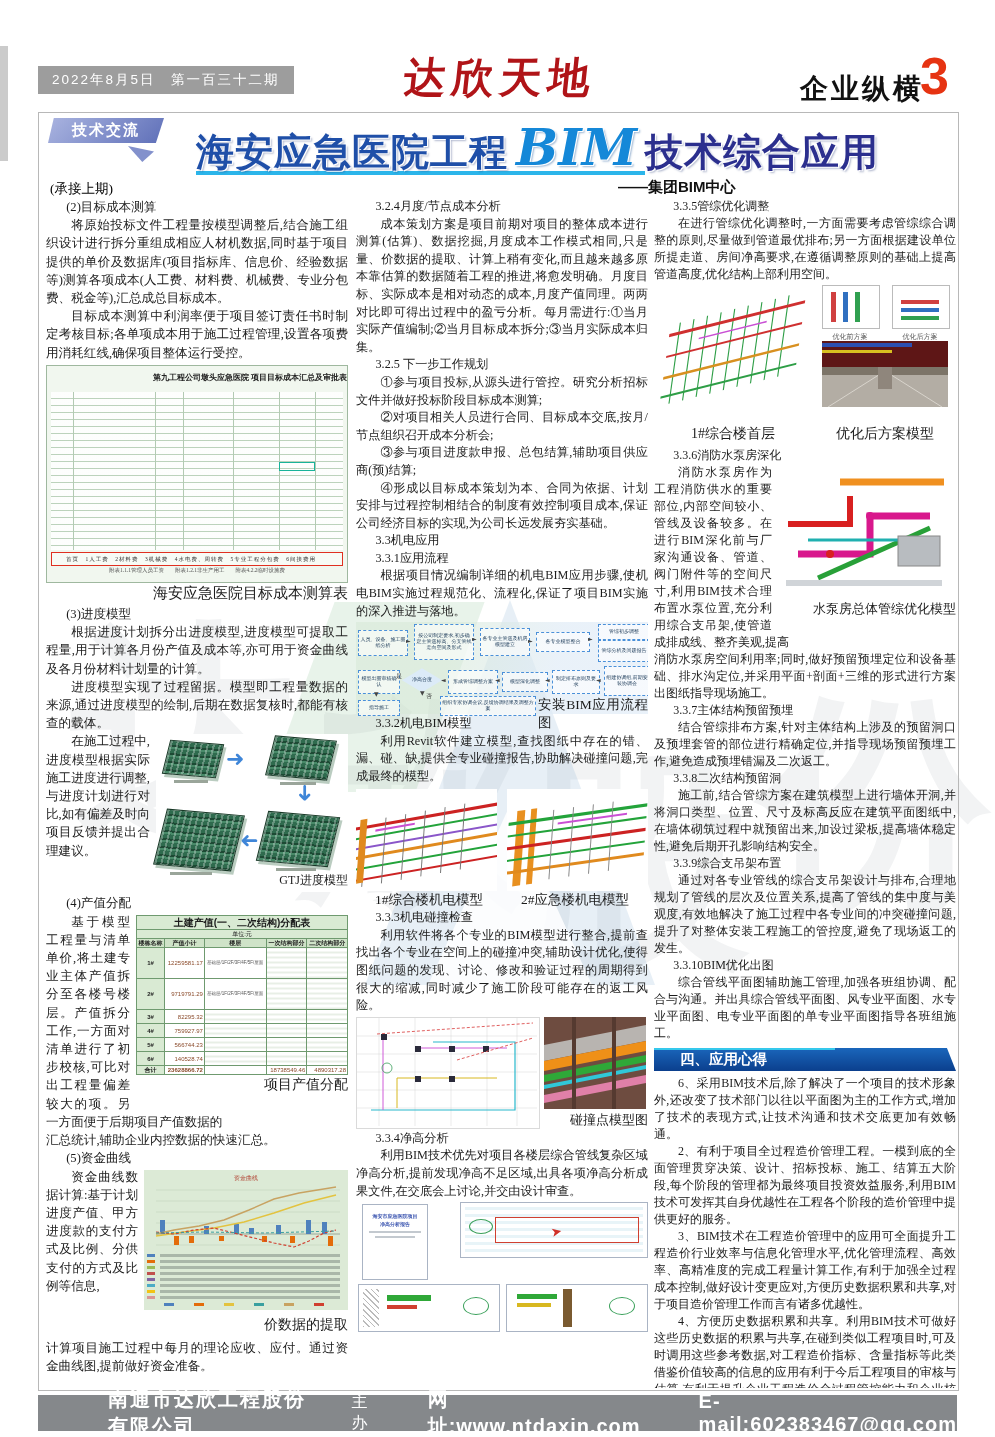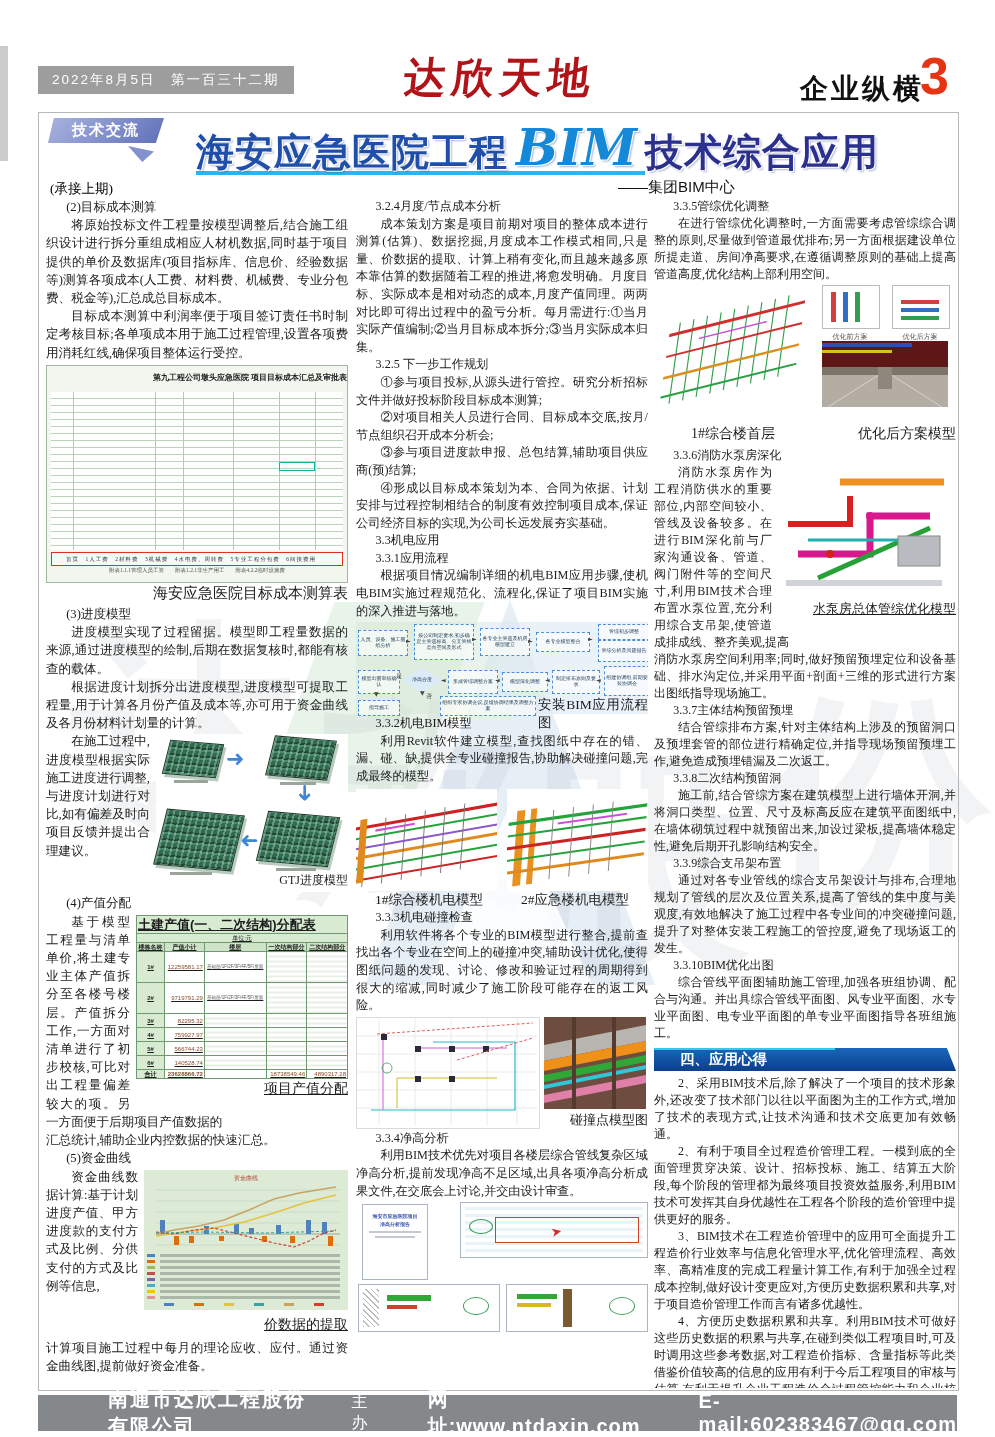--- a/index.html
+++ b/index.html
@@ -24,21 +24,21 @@
        clip-path:polygon(5% 0,100% 0,93% 100%,0 100%);}
   .tag-arrow{position:absolute;left:128px;top:146px;width:26px;height:16px;background:#8391cc;
        clip-path:polygon(0 0,100% 35%,55% 100%);}
   .main-title{position:absolute;left:196px;top:118px;white-space:nowrap;}
   .main-title .t-underline{border-bottom:4px solid #2bb5ea;padding-bottom:3px;}
   .t1,.t3{font-size:38px;font-weight:900;color:#1f4fa8;letter-spacing:1px;
           text-shadow:1px 1px 0 #fff,2px 2px 2px rgba(40,60,120,.35);}
   .t3{color:#2b2f8e;}
   .t2{font-family:"DejaVu Serif",serif;font-style:italic;font-weight:bold;font-size:50px;
       color:#1588d8;margin:0 8px;text-shadow:1px 1px 0 #fff,2px 2px 2px rgba(20,80,150,.4);}
-  .byline{position:absolute;left:618px;top:178px;font-size:15px;font-weight:normal;color:#111;}
+  .byline{position:absolute;left:618px;top:178px;font-size:15px;font-weight:bold;color:#111;}
   .continued{position:absolute;left:50px;top:180px;font-size:13.5px;font-family:"Liberation Serif",serif;}
   
   .wm{position:absolute;font-family:"Liberation Serif",serif;font-weight:bold;font-size:230px;
       color:rgba(60,70,90,.065);z-index:0;line-height:1;}
   .logo-tri{position:absolute;left:365px;top:600px;width:0;height:0;z-index:0;
       border-left:145px solid transparent;border-right:145px solid transparent;
       border-bottom:385px solid rgba(136,176,210,.20);}
   .logo-tri-in{position:absolute;left:428px;top:805px;width:0;height:0;z-index:0;
       border-left:82px solid transparent;border-right:82px solid transparent;
       border-bottom:180px solid rgba(255,255,255,.85);}
@@ -48,21 +48,21 @@
   .col{position:absolute;top:198px;height:1190px;overflow:hidden;z-index:1;
        font-family:"Liberation Serif","DejaVu Serif",serif;color:#1c1c1c;text-align:justify;}
   #col-left{left:46px;width:302px;font-size:12.6px;line-height:18.2px;}
   #col-mid{left:356px;width:292px;font-size:12.2px;line-height:17.6px;}
   #col-right{left:654px;width:302px;font-size:12px;line-height:17px;}
   .col p{margin:0;text-indent:2em;}
   .col p.sec{text-indent:1.6em;}
   .cap{font-size:14px;text-align:right;margin:1px 0 3px;text-indent:0;}
   figure{margin:0;position:relative;}
   .wrap::after{content:"";display:block;clear:both;}
-  .fr{float:right;margin:2px 0 2px 6px;text-decoration:underline;}
+  .fr{float:right;margin:2px 0 2px 6px;}
   
   .fig1{height:216px;border:1px solid #9fb89f;background:#f1f7ef;position:relative;overflow:hidden;margin-top:3px;}
   .fig1-title{font-size:8px;font-weight:bold;text-align:right;padding-top:3px;color:#222;}
   .fig1-meta{display:flex;justify-content:space-between;font-size:5px;color:#444;padding:1px 6px;}
   .fig1-grid{position:absolute;left:4px;right:4px;top:26px;bottom:32px;
      background:repeating-linear-gradient(180deg,rgba(255,255,255,.9) 0 6px,rgba(183,207,183,.9) 6px 7px),
      linear-gradient(#eaf3e8,#eaf3e8);}
   .fig1 .vline{position:absolute;top:26px;bottom:32px;width:1px;background:#b3cab3;}
   .fig1 .hl{position:absolute;width:34px;height:7px;border:1px solid #19b39a;right:32px;top:96px;}
   .fig1-tabs{position:absolute;left:4px;right:4px;bottom:16px;height:12px;border:1px solid #e03020;
@@ -75,21 +75,21 @@
      background:repeating-linear-gradient(90deg,rgba(255,255,255,.28) 0 2px,transparent 2px 6px),
      repeating-linear-gradient(180deg,#2f6b4e 0 4px,#1d4a34 4px 6px,#498a69 6px 8px);
      box-shadow:3px 3px 0 rgba(140,170,150,.6);}
   .bld-lab{position:absolute;height:3px;background:#9aa59a;}
   .gtj-arrow{position:absolute;color:#3f86d8;font-size:22px;line-height:1;font-family:"DejaVu Sans",sans-serif;}
   .gtj .cap{position:absolute;left:0;right:0;bottom:0;font-size:12px;}
   
   .t2fig{width:212px;}
   .t2fig table{width:100%;border-collapse:collapse;font-size:6px;font-family:"Liberation Sans",sans-serif;}
   .t2fig th,.t2fig td{border:1px solid #6f9a6f;padding:0 1px;line-height:1.35;}
-  .t2fig .tt{background:#d9ead3;font-weight:bold;font-size:13px;}
+  .t2fig .tt{background:#d9ead3;font-weight:bold;font-size:10px;text-align:center;}
   .t2fig .un{background:#d9ead3;font-size:6px;text-align:center;}
   .t2fig th{background:#cfe3c8;font-weight:bold;text-align:center;}
   .t2fig td.nm{background:#d9ead3;text-align:center;font-weight:bold;}
   .t2fig td.num{color:#8a4a2a;text-align:right;}
   .t2fig td.strp{background:repeating-linear-gradient(180deg,#fff 0 3px,#e8efe6 3px 5px);}
   .t2fig td.fl{font-size:4.5px;color:#555;text-align:center;}
   .rh1 td{height:30px;} .rh2 td{height:13px;}
   
   .flowfig{height:92px;margin:2px 0 1px;position:relative;
      background:linear-gradient(100deg,rgba(214,232,214,.55) 0 32%,rgba(222,234,246,.65) 68%);}
@@ -119,21 +119,21 @@
   .red-arrow{position:absolute;color:#d03028;font-size:13px;transform:rotate(-12deg);line-height:1;}
   .doc-line{font-size:5px;color:#3b55b0;font-weight:bold;text-align:center;line-height:1.5;font-family:"Liberation Sans",sans-serif;}
   .gbar{height:2px;background:#c3c9cf;margin:3px 6px;}
   
   .fig335{height:160px;position:relative;margin:2px 0;}
   .thumb{position:absolute;width:56px;height:42px;background:#fff;border:1px solid #bbb;}
   .thumb-lab{position:absolute;font-size:7px;color:#555;text-align:center;width:56px;font-family:"Liberation Sans",sans-serif;}
   .corridor{position:absolute;left:168px;top:56px;width:126px;height:66px;
      background:linear-gradient(180deg,#5e1616 0 40%,#7c7468 40% 52%,#b3ada4 52% 100%);overflow:hidden;}
   .fig335 .capL{position:absolute;left:0;top:140px;width:158px;font-size:14px;text-align:center;}
-  .fig335 .capR{position:absolute;left:176px;top:140px;width:126px;font-size:14px;text-align:right;}
+  .fig335 .capR{position:absolute;left:168px;top:140px;width:126px;font-size:14px;text-align:center;}
   .fig336{width:178px;background:#fff;}
   .fig336 .cap{font-size:13px;}
   .banner4{position:relative;height:23px;margin:6px 0 4px;color:#fff;font-weight:bold;font-size:14.5px;
      display:flex;align-items:center;padding-left:26px;
      background:linear-gradient(180deg,#1a66bb,#0b3f8d);
      clip-path:polygon(0 0,97% 0,100% 100%,0 100%);font-family:"Liberation Sans",sans-serif;}
   .banner4::before{content:"";position:absolute;top:0;left:0;width:60%;height:2px;background:#35c8ec;}
   
   .footer{position:absolute;left:38px;top:1395px;width:919px;height:36px;background:#85888b;
      display:flex;align-items:center;color:#fff;z-index:2;}
@@ -189,22 +189,22 @@
       <div class="vline" style="left:186px;"></div>
       <div class="vline" style="left:232px;"></div>
       <div class="vline" style="left:268px;"></div>
       <div class="hl"></div>
       <div class="fig1-tabs">首页　1人工费　2材料费　3机械费　4水电费、周转费　5专业工程分包费　6间接费用</div>
       <div class="fig1-tabs2">附表1.1.1管理人员工资　　附表1.2.1非生产用工　　附表4.2.2临时设施费</div>
     </figure>
     <div class="cap" style="font-size:15px;">海安应急医院目标成本测算表</div>
 
     <p class="sec">(3)进度模型</p>
+    <p>根据进度计划拆分出进度模型,进度模型可提取工程量,用于计算各月份产值及成本等,亦可用于资金曲线及各月份材料计划量的计算。</p>
     <p>进度模型实现了过程留据。模型即工程量数据的来源,通过进度模型的绘制,后期在数据复核时,都能有核查的载体。</p>
-    <p>根据进度计划拆分出进度模型,进度模型可提取工程量,用于计算各月份产值及成本等,亦可用于资金曲线及各月份材料计划量的计算。</p>
 
     <div class="wrap">
       <figure class="gtj fr">
         <div class="bld" style="left:10px;top:8px;width:52px;height:32px;"></div>
         <div class="bld" style="left:114px;top:4px;width:60px;height:38px;"></div>
         <div class="bld" style="left:106px;top:80px;width:70px;height:48px;"></div>
         <div class="bld" style="left:4px;top:78px;width:76px;height:54px;"></div>
         <div class="bld-lab" style="left:18px;top:46px;width:34px;"></div>
         <div class="bld-lab" style="left:124px;top:48px;width:36px;"></div>
         <div class="bld-lab" style="left:120px;top:134px;width:40px;"></div>
@@ -614,21 +614,21 @@
     <p>结合管综排布方案,针对主体结构上涉及的预留洞口及预埋套管的部位进行精确定位,并指导现场预留预埋工作,避免造成预埋错漏及二次返工。</p>
     <p class="sec">3.3.8二次结构预留洞</p>
     <p>施工前,结合管综方案在建筑模型上进行墙体开洞,并将洞口类型、位置、尺寸及标高反应在建筑平面图纸中,在墙体砌筑过程中就预留出来,加设过梁板,提高墙体稳定性,避免后期开孔影响结构安全。</p>
     <p class="sec">3.3.9综合支吊架布置</p>
     <p>通过对各专业管线的综合支吊架设计与排布,合理地规划了管线的层次及位置关系,提高了管线的集中度与美观度,有效地解决了施工过程中各专业间的冲突碰撞问题,提升了对整体安装工程施工的管控度,避免了现场返工的发生。</p>
     <p class="sec">3.3.10BIM优化出图</p>
     <p>综合管线平面图辅助施工管理,加强各班组协调、配合与沟通。并出具综合管线平面图、风专业平面图、水专业平面图、电专业平面图的单专业平面图指导各班组施工。</p>
 
     <div class="banner4">四、应用心得</div>
 
-    <p>2、采用BIM技术后,除了解决了一个项目的技术形象外,还改变了技术部门以往以平面图为主的工作方式,增加了技术的表现方式,让技术沟通和技术交底更加有效畅通。</p>
+    <p>6、采用BIM技术后,除了解决了一个项目的技术形象外,还改变了技术部门以往以平面图为主的工作方式,增加了技术的表现方式,让技术沟通和技术交底更加有效畅通。</p>
     <p>2、有利于项目全过程造价管理工程。一模到底的全面管理贯穿决策、设计、招标投标、施工、结算五大阶段,每个阶段的管理都为最终项目投资效益服务,利用BIM技术可发挥其自身优越性在工程各个阶段的造价管理中提供更好的服务。</p>
     <p>3、BIM技术在工程造价管理中的应用可全面提升工程造价行业效率与信息化管理水平,优化管理流程、高效率、高精准度的完成工程量计算工作,有利于加强全过程成本控制,做好设计变更应对,方便历史数据积累和共享,对于项目造价管理工作而言有诸多优越性。</p>
     <p>4、方便历史数据积累和共享。利用BIM技术可做好这些历史数据的积累与共享,在碰到类似工程项目时,可及时调用这些参考数据,对工程造价指标、含量指标等此类借鉴价值较高的信息的应用有利于今后工程项目的审核与估算,有利于提升企业工程造价全过程管控能力和企业核心竞争力。(完结)</p>
   </div>
 
   <div class="footer">
     <span class="org">南通市达欣工程股份有限公司</span>
     <span class="host">主办</span>
     <span class="web">网址:www.ntdaxin.com</span>
     <span class="mail">E-mail:602383467@qq.com</span>

